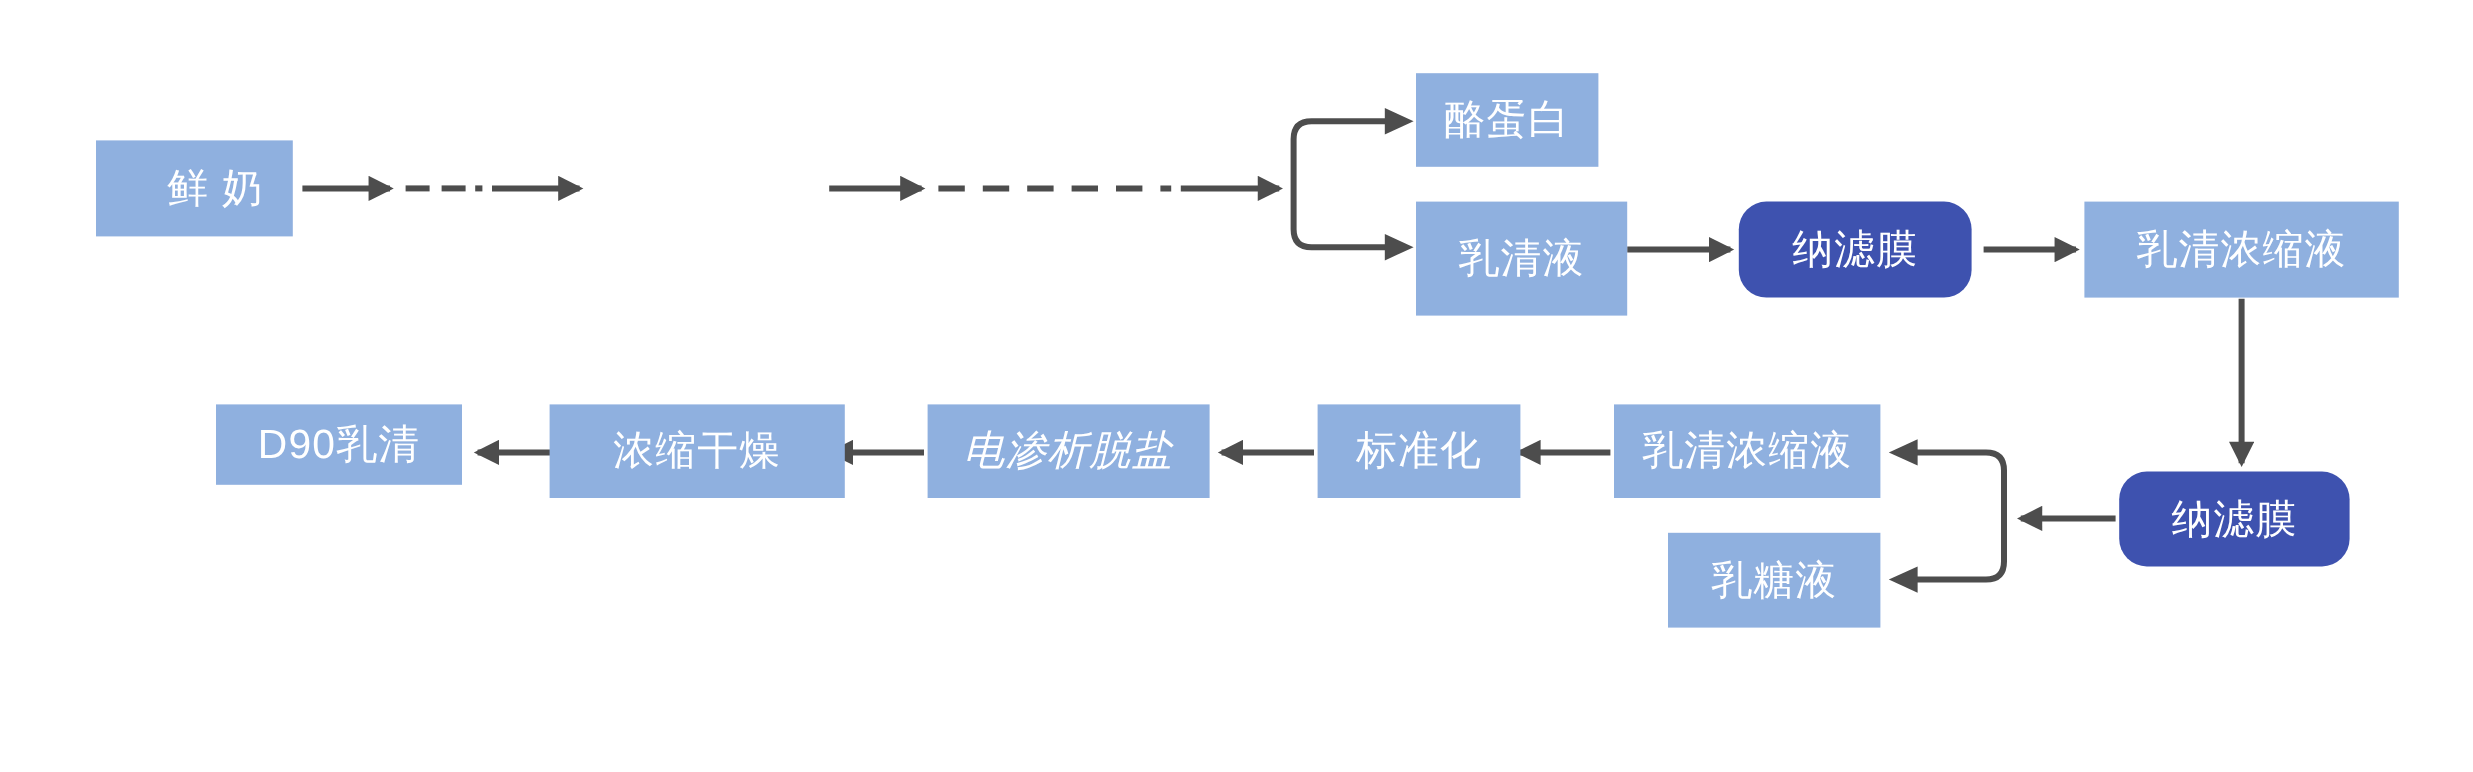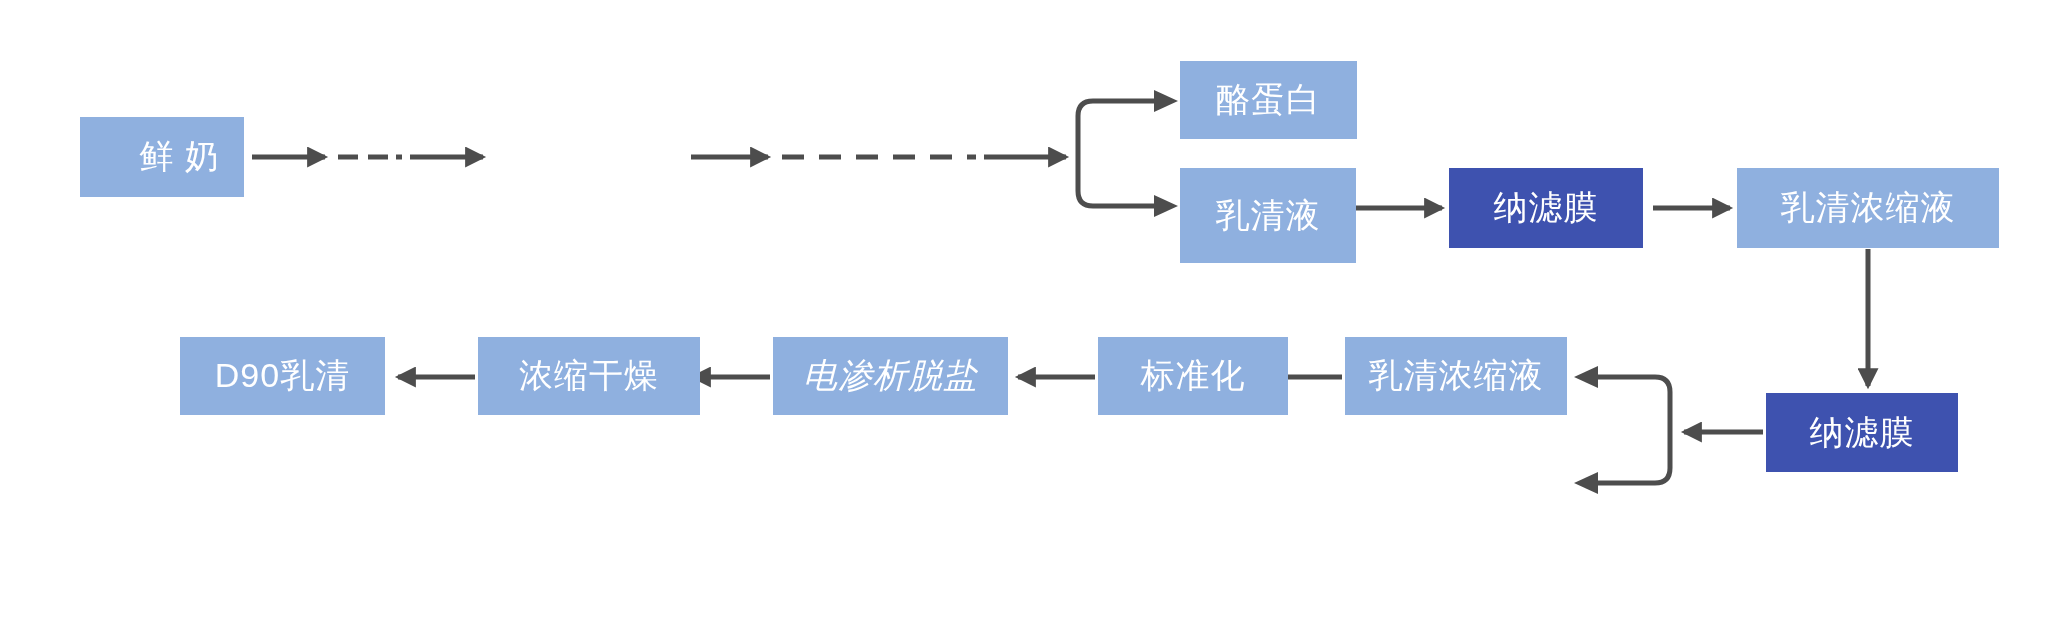--- a/index.html
+++ b/index.html
@@ -21,21 +21,21 @@
   .node{
     position:absolute;
     display:flex;align-items:center;justify-content:center;
     color:var(--text);
     font-size:34px;
     letter-spacing:1px;
     white-space:nowrap;
     box-sizing:border-box;
   }
   .node.light{background:var(--node-light);}
-  .node.dark{background:var(--node-dark);}
+  .node.dark{background:var(--node-dark);border-radius:23px;}
   .edge-line{stroke:var(--arrow);stroke-width:5;fill:none;}
   .edge-head{fill:var(--arrow);}
 </style>
 </head>
 <body>
 
 <div id="canvas">
 
   <svg id="edges" viewBox="0 0 2061 643" xmlns="http://www.w3.org/2000/svg">
     <defs>
@@ -78,23 +78,24 @@
       <polygon class="edge-head" points="1598,472 1574,483 1598,494"></polygon>
     </g>
 
     <path class="edge-line" d="M1342,377 H1266" marker-end="url(#ah)"></path>
     <path class="edge-line" d="M1095,377 H1018" marker-end="url(#ah)"></path>
     <path class="edge-line" d="M770,377 H693" marker-end="url(#ah)"></path>
     <path class="edge-line" d="M475,377 H398" marker-end="url(#ah)"></path>
   </svg>
 
 <div class="node light" style="left: 80px; top: 117px; width: 164px; height: 80px; padding-left: 35px;">鲜 奶</div>
-    <div class="node light" style="left: 1180px; top: 61px; width: 177px; height: 78px;">酪蛋白</div>
+    <div class="node light" style="left: 1180px; top: 61px; width: 152px; height: 78px;">酪蛋白</div>
     <div class="node light" style="left: 1180px; top: 168px; width: 176px; height: 95px;">乳清液</div>
     <div class="node dark" style="left: 1449px; top: 168px; width: 194px; height: 80px;">纳滤膜</div>
     <div class="node light" style="left: 1737px; top: 168px; width: 262px; height: 80px;">乳清浓缩液</div>
     <div class="node dark" style="left: 1766px; top: 393px; width: 192px; height: 79px;">纳滤膜</div>
     <div class="node light" style="left: 1345px; top: 337px; width: 222px; height: 78px;">乳清浓缩液</div>
-    <div class="node light" style="left: 1098px; top: 337px; width: 190px; height: 78px;">标准化</div>
+    <div class="node light" style="left: 1390px; top: 444px; width: 177px; height: 79px;">乳糖液</div>
+    <div class="node light" style="left: 1098px; top: 337px; width: 169px; height: 78px;">标准化</div>
     <div class="node light" style="left: 773px; top: 337px; width: 235px; height: 78px; font-style: italic;">电渗析脱盐</div>
-    <div class="node light" style="left: 478px; top: 337px; width: 222px; height: 78px;">浓缩干燥</div>
-    <div class="node light" style="left: 180px; top: 337px; width: 205px; height: 78px;">D90乳清</div>
+    <div class="node light" style="left: 458px; top: 337px; width: 246px; height: 78px;">浓缩干燥</div>
+    <div class="node light" style="left: 180px; top: 337px; width: 205px; height: 67px;">D90乳清</div>
   </div>
 
 </body></html>

